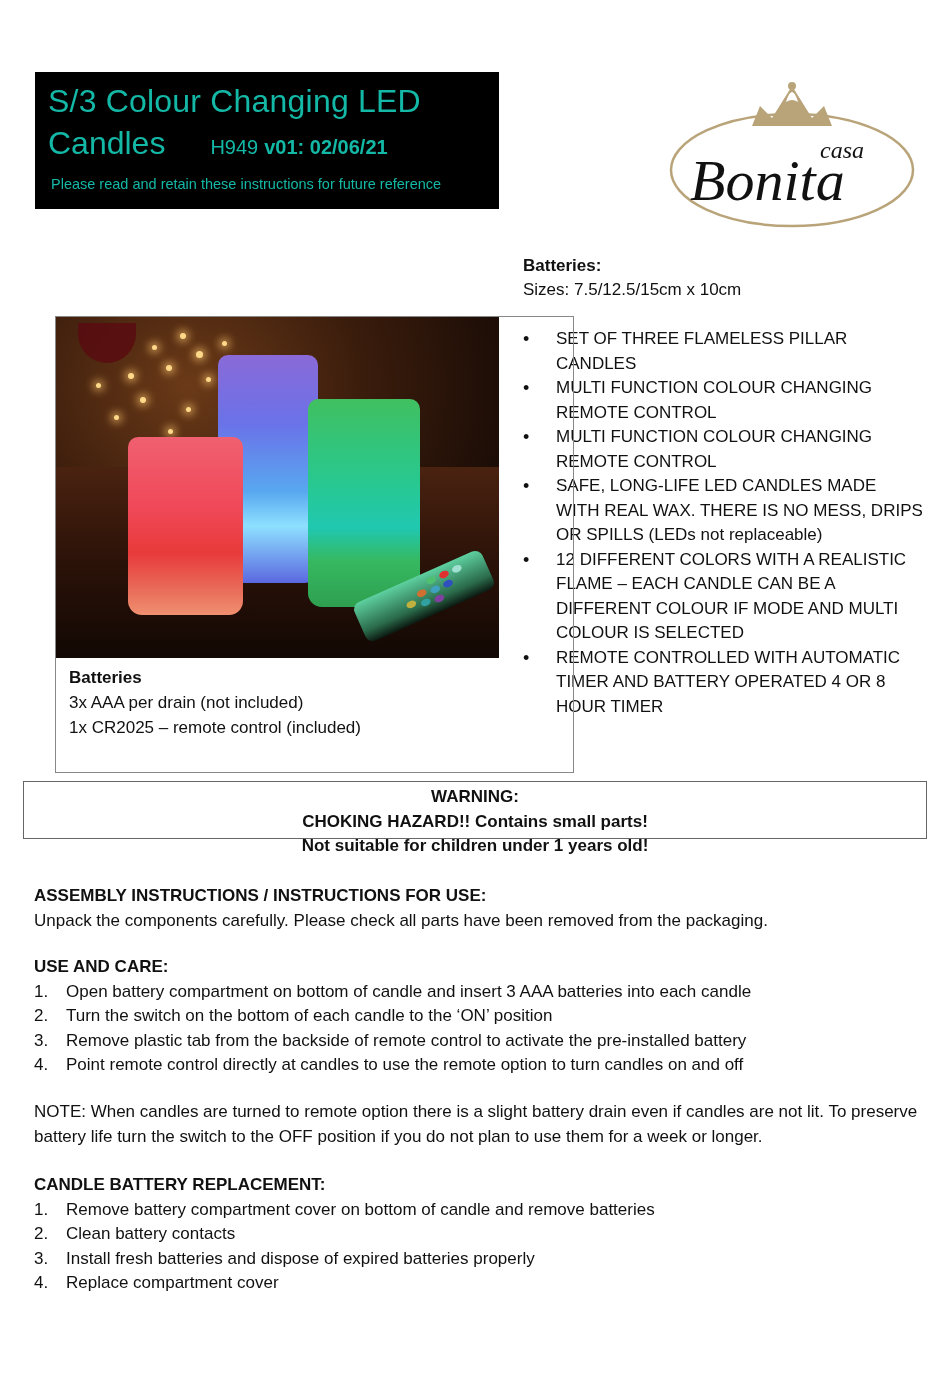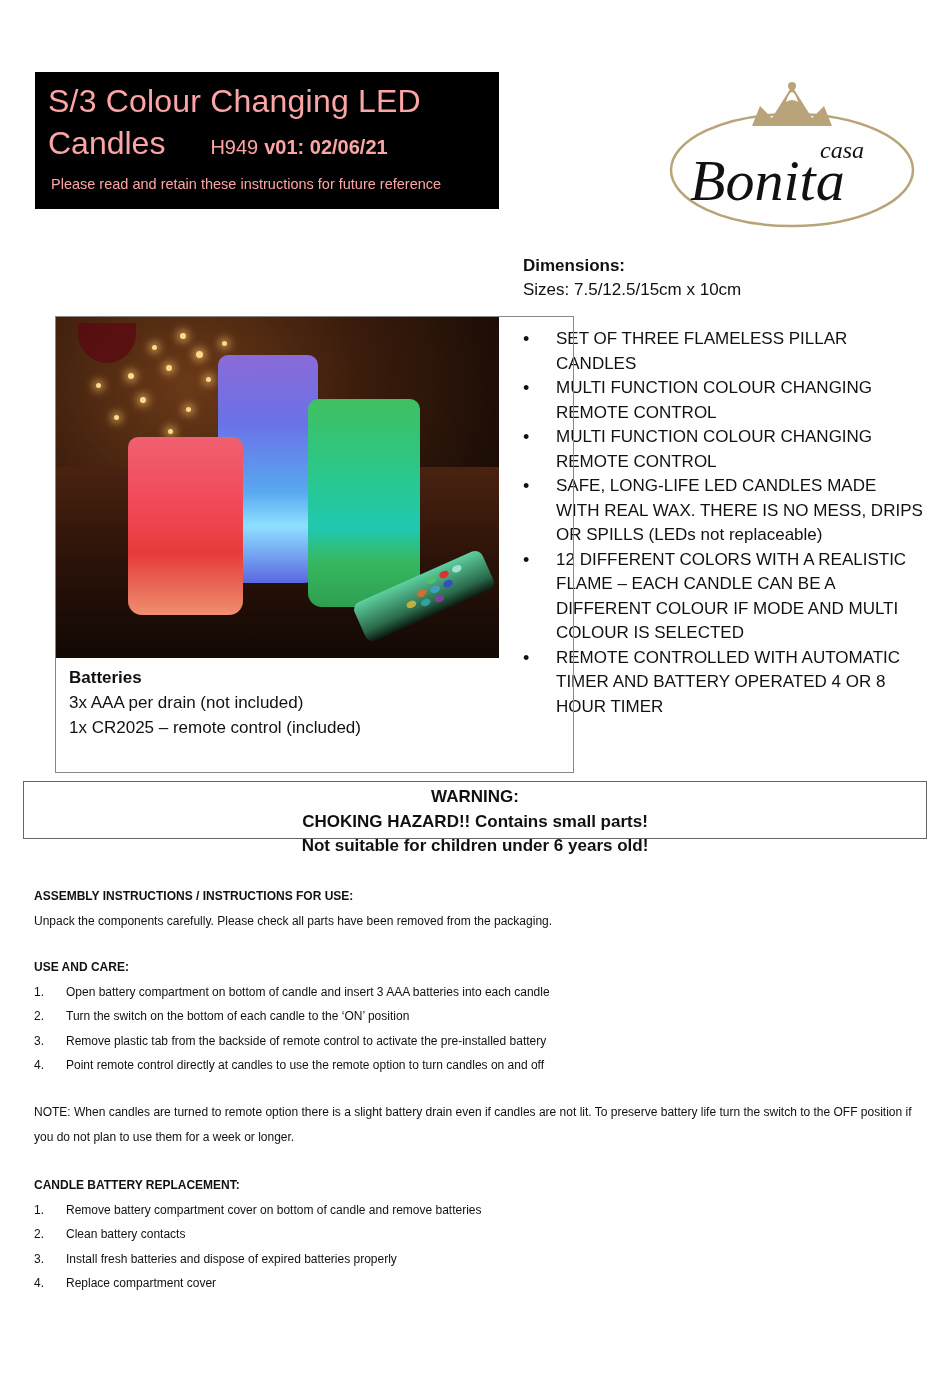--- a/index.html
+++ b/index.html
@@ -1,21 +1,21 @@
 <!DOCTYPE html>
 <html><head>
   <meta charset="utf-8">
   <style>
     * { box-sizing: border-box; margin: 0; padding: 0; }
     html, body { width: 950px; height: 1397px; background: #ffffff; overflow: hidden; }
     body { position: relative; font-family: "Liberation Sans", "DejaVu Sans", sans-serif; color: #111; }
 
     .title-box {
       position: absolute; left: 35px; top: 72px; width: 464px; height: 137px;
-      background: #000; color: #fca5a5; padding: 8px 0 0 13px;
+      background: #000; color: #14b8a6; padding: 8px 0 0 13px;
     }
     .title-line1 { font-size: 32px; line-height: 42px; letter-spacing: 0.2px; }
     .title-line2 { font-size: 32px; line-height: 42px; display: flex; align-items: baseline; }
     .title-code { font-size: 20px; font-weight: normal; margin-left: 45px; }
     .title-version { font-size: 20px; font-weight: bold; margin-left: 6px; }
     .title-sub { font-size: 14.5px; line-height: 20px; margin-top: 6px; margin-left: 3px; }
 
     .logo { position: absolute; left: 668px; top: 78px; width: 248px; height: 152px; }
 
     .dims { position: absolute; left: 523px; top: 254px; font-size: 17px; line-height: 24px; }
@@ -62,21 +62,21 @@
 
     .batteries { position: absolute; left: 13px; top: 348px; font-size: 17px; line-height: 25px; }
     .batteries .head { font-weight: bold; }
 
     .warning-box {
       position: absolute; left: 23px; top: 781px; width: 904px; height: 58px;
       border: 1px solid #666; text-align: center; font-weight: bold; font-size: 17px; line-height: 24.5px;
       padding-top: 3px;
     }
 
-    .section { position: absolute; left: 34px; font-size: 12px; line-height: 24.5px; width: 890px; }
+    .section { position: absolute; left: 34px; font-size: 17px; line-height: 24.5px; width: 890px; }
     .section .head { font-weight: bold; }
     .section ol { list-style: none; }
     .section ol li { position: relative; padding-left: 32px; }
     .section ol li .num { position: absolute; left: 0; top: 0; }
     .s-assembly { top: 884px; }
     .s-use { top: 955px; }
     .s-note { top: 1100px; }
     .s-replace { top: 1173px; }
   </style>
 </head>
@@ -97,21 +97,21 @@
     <ellipse cx="124" cy="92" rx="121" ry="56" fill="none" stroke="#b9a47a" stroke-width="2.5"></ellipse>
     <path d="M84 48 L92 28 L104 40 L114 24 L124 8 L134 24 L144 40 L156 28 L164 48 Z" fill="#b9a47a"></path>
     <path d="M118 24 Q124 4 130 24 Q124 20 118 24 Z" fill="#fff"></path>
     <circle cx="124" cy="8" r="4" fill="#b9a47a"></circle>
     <text x="152" y="80" font-family="'Liberation Serif', serif" font-style="italic" font-size="24" fill="#111">casa</text>
     <text x="22" y="122" font-family="'Liberation Serif', serif" font-style="italic" font-size="58" fill="#111">Bonita</text>
   </svg>
 </div>
 
 <div class="dims">
-  <div class="head">Dimensions:</div>
+  <div class="head">Batteries:</div>
   <div>Sizes: 7.5/12.5/15cm x 10cm</div>
 </div>
 
 <ul class="features">
   <li><span class="bullet">•</span><span>SET OF THREE FLAMELESS PILLAR CANDLES</span></li>
   <li><span class="bullet">•</span><span>MULTI FUNCTION COLOUR CHANGING REMOTE CONTROL</span></li>
   <li><span class="bullet">•</span><span>MULTI FUNCTION COLOUR CHANGING REMOTE CONTROL</span></li>
   <li><span class="bullet">•</span><span>SAFE, LONG-LIFE LED CANDLES MADE WITH REAL WAX. THERE IS NO MESS, DRIPS OR SPILLS (LEDs not replaceable)</span></li>
   <li><span class="bullet">•</span><span>12 DIFFERENT COLORS WITH A REALISTIC FLAME – EACH CANDLE CAN BE A DIFFERENT COLOUR IF MODE AND MULTI COLOUR IS SELECTED</span></li>
   <li><span class="bullet">•</span><span>REMOTE CONTROLLED WITH AUTOMATIC TIMER AND BATTERY OPERATED 4 OR 8 HOUR TIMER</span></li>
@@ -151,21 +151,21 @@
   <div class="batteries">
     <div class="head">Batteries</div>
     <div>3x AAA per drain (not included)</div>
     <div>1x CR2025 – remote control (included)</div>
   </div>
 </div>
 
 <div class="warning-box">
   <div>WARNING:</div>
   <div>CHOKING HAZARD!! Contains small parts!</div>
-  <div>Not suitable for children under 6 years old!</div>
+  <div>Not suitable for children under 1 years old!</div>
 </div>
 
 <div class="section s-assembly">
   <div class="head">ASSEMBLY INSTRUCTIONS / INSTRUCTIONS FOR USE:</div>
   <div>Unpack the components carefully. Please check all parts have been removed from the packaging.</div>
 </div>
 
 <div class="section s-use">
   <div class="head">USE AND CARE:</div>
   <ol>

